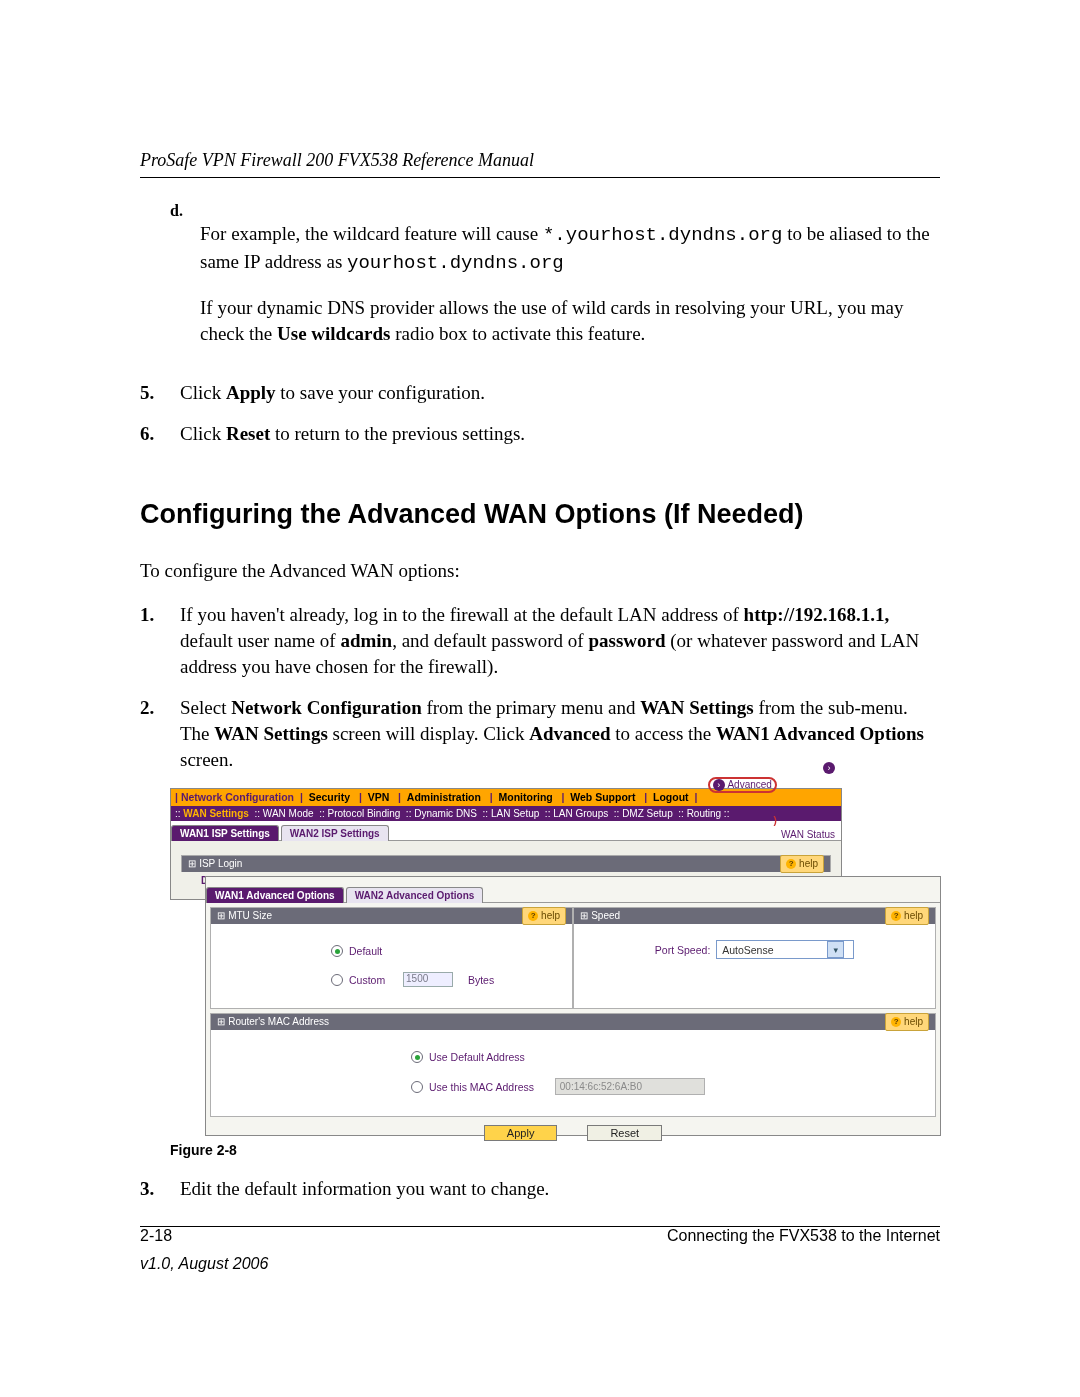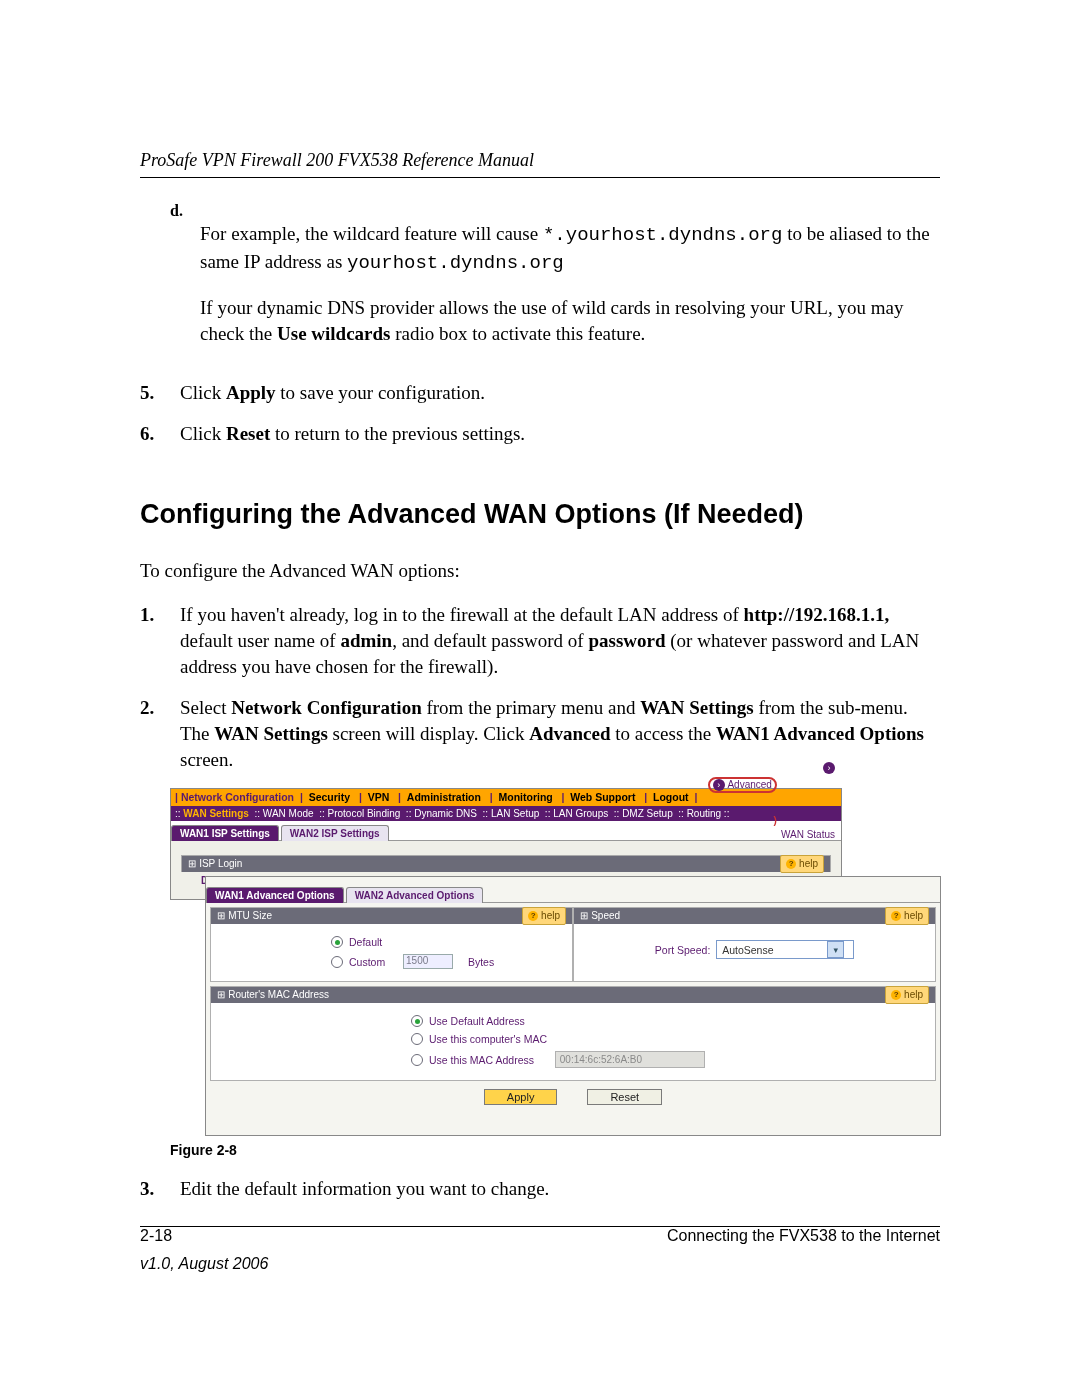--- a/index.html
+++ b/index.html
@@ -53,21 +53,21 @@
   .pill { display:inline-flex; align-items:flex-end; gap:22px;flex-direction:column; }
   .arrow-dot { width:12px; height:12px; border-radius:50%; background:#5a1a6e; color:#fff; display:inline-flex; align-items:center; justify-content:center; font-size:9px; }
   .section-bar { background:#6b6b78; color:#fff; height:16px; line-height:16px; padding:0 6px; font-size:10px; display:flex; justify-content:space-between; align-items:center; }
   .section-bar .sb-left::before { content:"⊞ "; }
   .help-tag { background:#ffd77a; color:#6a4a00; border:1px solid #c9a33a; padding:0 5px; font-size:10px; border-radius:2px; display:inline-flex; align-items:center; gap:3px; }
   .help-tag::before { content:"?"; display:inline-flex; width:10px; height:10px; border-radius:50%; background:#ffb400; color:#5a3a00; align-items:center; justify-content:center; font-size:8px; font-weight:bold; }
   .panel-row { display:flex; padding:4px 4px 0 4px; }
   .panel { border:1px solid #b0b0b0; background:#fff; }
   .panel .section-bar { background:#6b6b78; }
   .panel-body { padding:6px 10px; font-size:10.5px; color:#5a1a6e; }
-  .radio-row { display:flex; align-items:center; gap:6px; margin:6px 0; }
+  .radio-row { display:flex; align-items:center; gap:6px; margin:15px 0; }
   .radio { width:10px; height:10px; border:1px solid #6b6b78; border-radius:50%; display:inline-flex; align-items:center; justify-content:center; }
   .radio.sel::after { content:""; width:5px; height:5px; border-radius:50%; background:#2aa33a; }
   .txt-input { border:1px solid #9aa; background:#eef; width:44px; height:13px; font-size:10px; padding:0 2px; color:#7a7a8a; display:inline-block; }
   .select { border:1px solid #7a9acb; background:#fff; height:17px; display:inline-flex; align-items:center; justify-content:space-between; padding:0 9px 0 5px; font-size:10.5px; color:#333; width:122px; }
   .select .chev { width:15px; height:15px; background:#cfe0f5; border:1px solid #7a9acb; display:inline-flex; align-items:center; justify-content:center; color:#356; font-size:9px; }
   .mac-box { border:1px solid #b0b0b0; background:#e0e0dc; width:140px; height:15px; font-size:10px; color:#8a8a8a; padding:0 4px; display:inline-block; line-height:15px; }
   .btn-row { display:flex; justify-content:center; gap:30px; padding:8px 0 4px 0; }
   .btn { border:1px solid #7a7a7a; background:#ffd34a; padding:1px 22px; font-size:11px; color:#222; font-family:Tahoma,Arial,sans-serif; }
   .btn.reset { background:#f0f0e4; }
   .isp-login-crumb { position:absolute; left:10px; top:66px; right:10px; }
@@ -210,24 +210,20 @@
             <div class="panel">
               <div class="section-bar">
                   <span class="sb-left">Router's MAC Address</span>
                   <span class="help-tag">help</span>
                 </div>
               <div class="panel-body" style="padding-left:200px;">
                 <div class="radio-row">
                     <span class="radio sel"></span>
                     <span>Use Default Address</span>
                   </div>
-                <div class="radio-row">
-                    <span class="radio"></span>
-                    <span>Use this computer's MAC</span>
-                  </div>
                 <div class="radio-row"><span class="radio"></span><span>Use this MAC Address</span>&nbsp;&nbsp;&nbsp;<span class="mac-box">00:14:6c:52:6A:B0</span></div>
               </div>
             </div>
           </div>
 
           <div class="btn-row">
             <span class="btn">Apply</span>
             <span class="btn reset">Reset</span>
           </div>
         </div>

